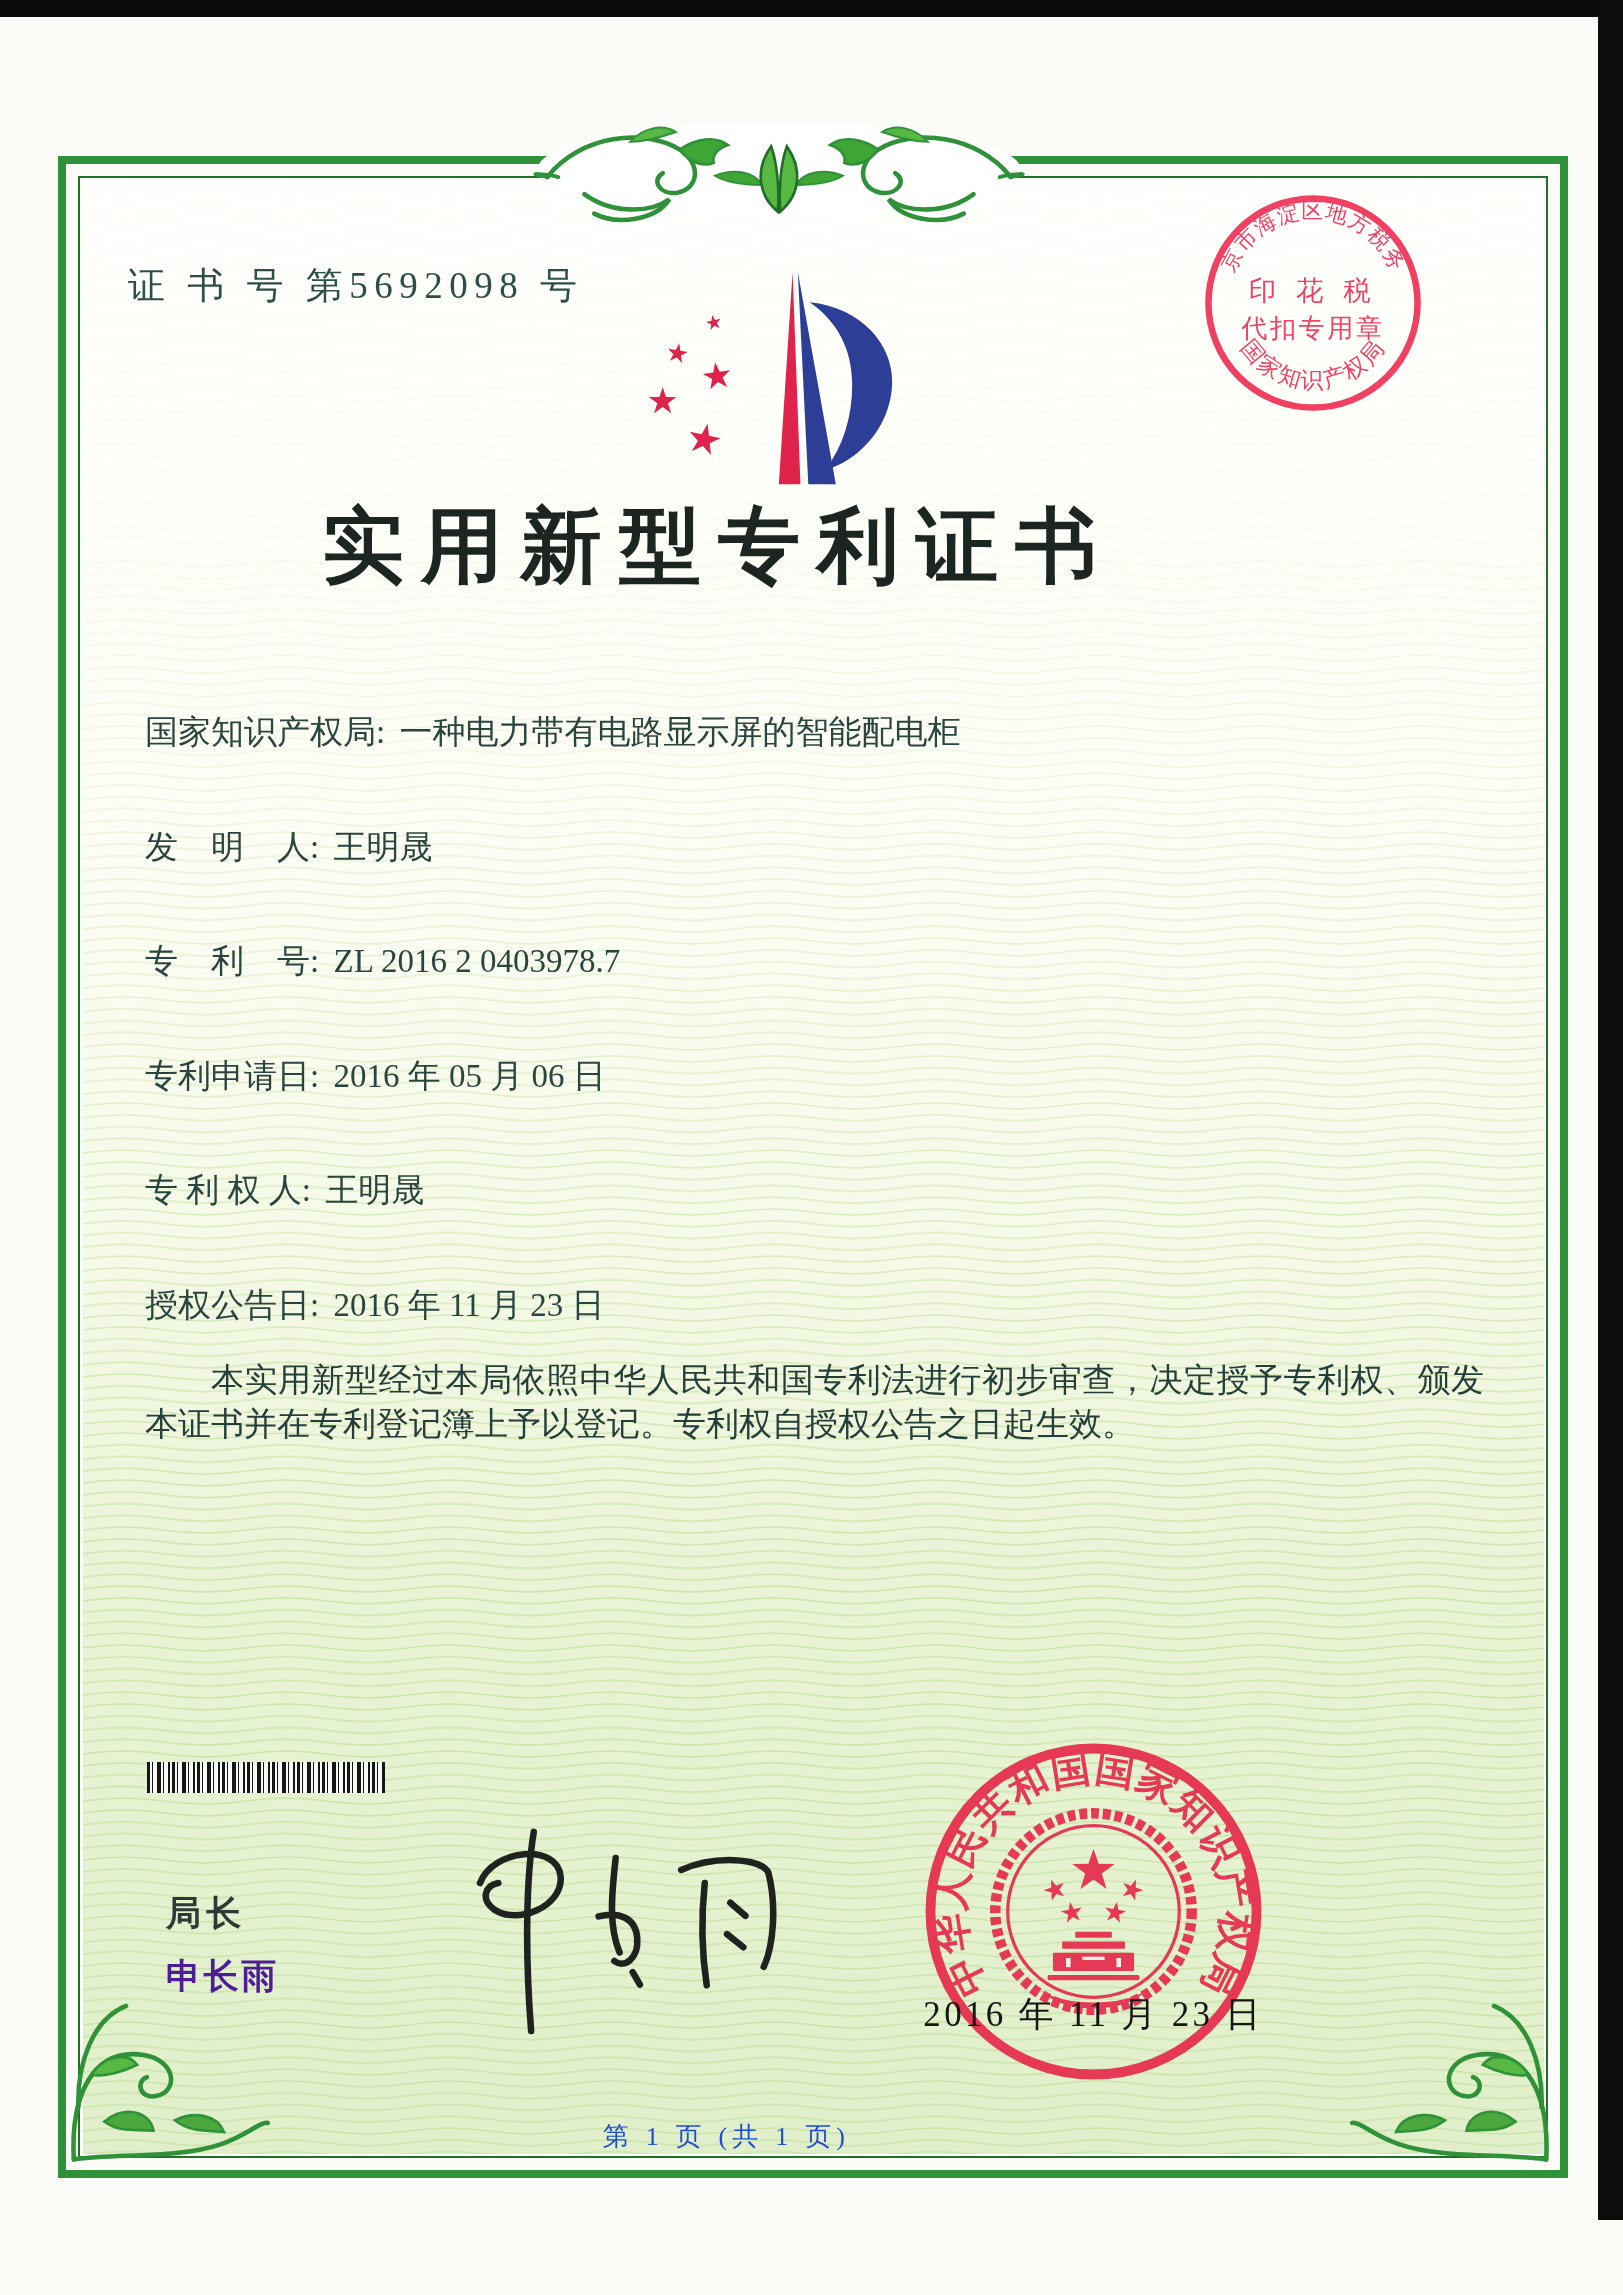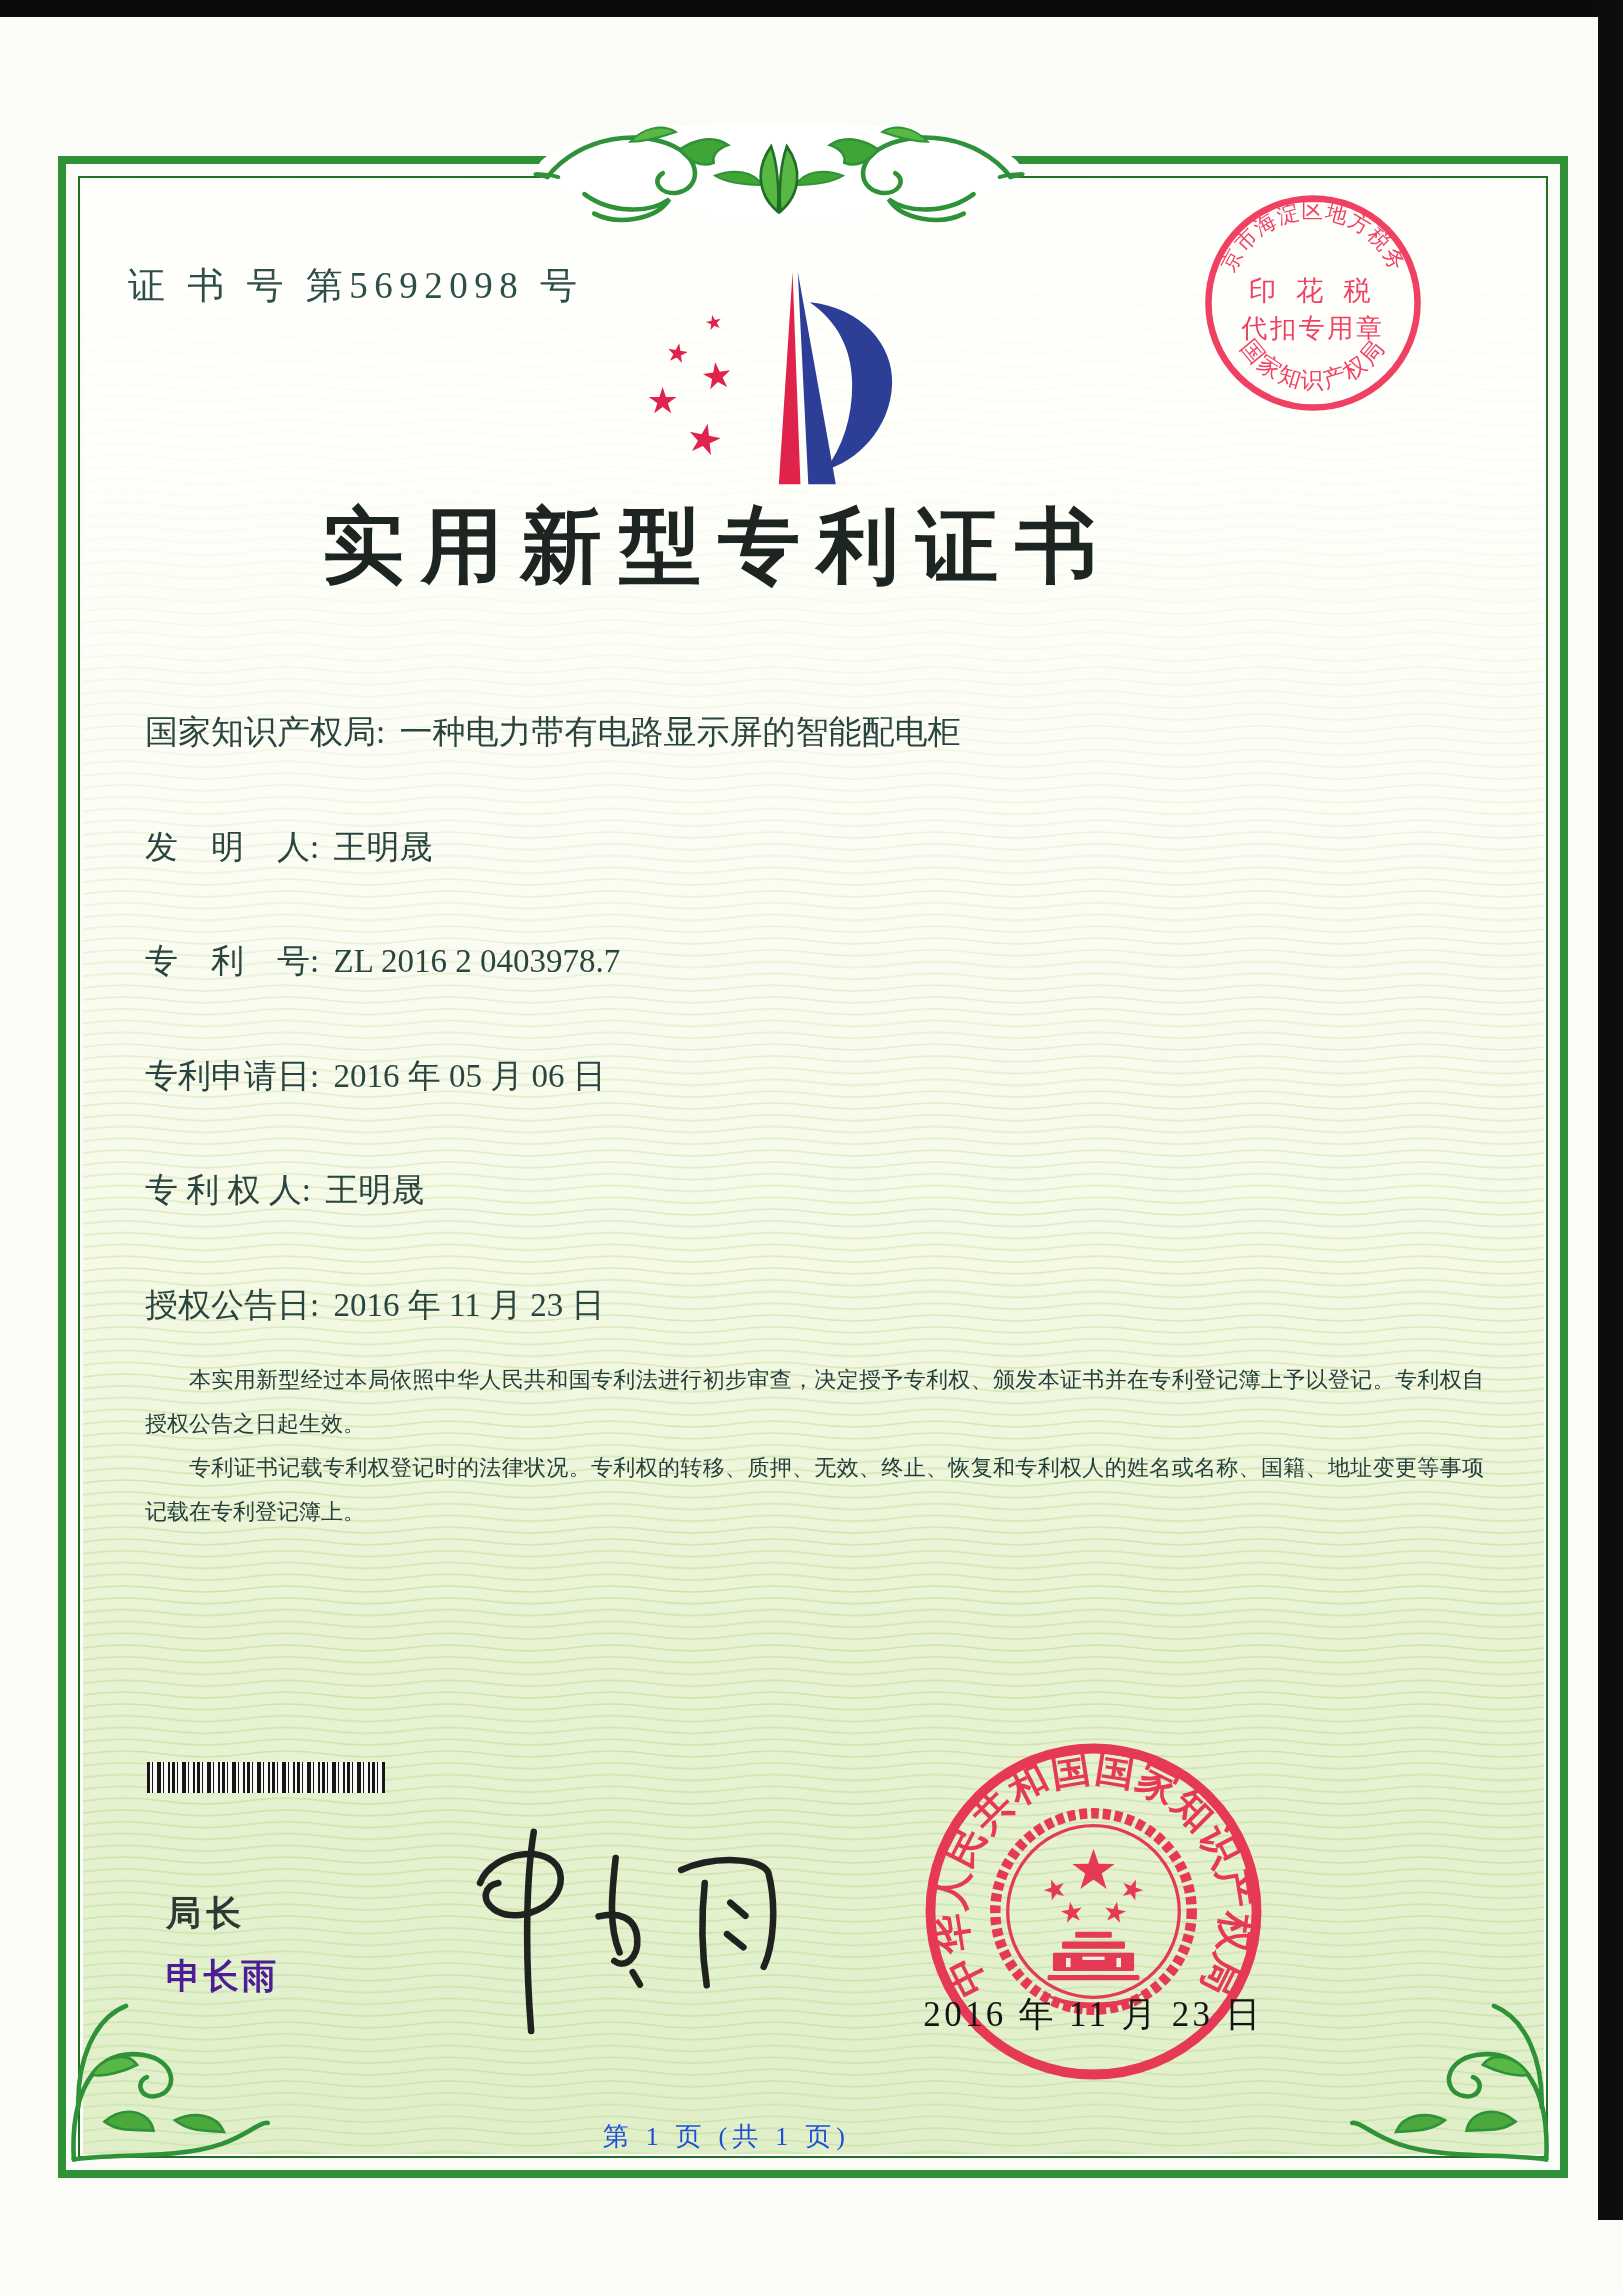--- a/index.html
+++ b/index.html
@@ -21,21 +21,21 @@
   .wave-svg{left:83px;top:181px;z-index:1;}
   .white-fade{left:83px;top:181px;width:1461px;height:1973px;z-index:1;
     background:linear-gradient(180deg,rgba(255,255,253,.96) 0%,rgba(255,255,251,.88) 16%,rgba(255,255,249,.55) 34%,rgba(255,255,246,.22) 55%,rgba(255,255,243,0) 72%);}
   
   .cert-no{left:128px;top:261px;font-size:37px;letter-spacing:6.5px;color:#2e4f49;z-index:10;}
   .title{left:0;width:1436px;top:492px;text-align:center;font-size:82px;font-weight:bold;
     letter-spacing:17px;color:#1d2523;z-index:10;}
   .field-row{left:145px;font-size:33px;color:#2a453f;z-index:10;white-space:nowrap;}
   .field-row .val{margin-left:14.4px;}
   .paras{left:145px;top:1358px;width:1339px;z-index:10;color:#243f39;}
-  .paras p{font-size:22px;line-height:44px;text-indent:2em;text-align:justify;margin:0;}
+  .paras p{font-size:33px;line-height:44px;text-indent:2em;text-align:justify;margin:0;}
   .barcode{left:147px;top:1762px;width:238px;height:31px;z-index:10;
     background:repeating-linear-gradient(90deg,#161616 0 2.6px,#f8f8f4 2.6px 4.6px,#161616 4.6px 5.9px,#f8f8f4 5.9px 9.8px,#161616 9.8px 13.7px,#f8f8f4 13.7px 15.7px,#161616 15.7px 17px,#f8f8f4 17px 21px,#161616 21px 23px,#f8f8f4 23px 25px);}
   .issuer-title{left:166px;top:1890px;font-size:35px;font-weight:bold;color:#2b3a35;z-index:10;
     font-family:"Liberation Sans","DejaVu Sans",sans-serif;letter-spacing:5.2px;}
   .issuer-name{left:166px;top:1953px;font-size:35px;font-weight:bold;color:#4c1d95;z-index:10;
     font-family:"Liberation Sans","DejaVu Sans",sans-serif;letter-spacing:2.6px;}
   .signature{left:406px;top:1820px;z-index:11;}
   .seal{left:920px;top:1738px;z-index:12;opacity:.94;}
   .seal-date{left:920px;top:1991px;width:347px;text-align:center;font-size:35px;letter-spacing:3.3px;
     color:#141414;z-index:13;}
@@ -152,21 +152,20 @@
 </div>
 <div class="abs field-row" style="top:1168px;">
   <span>专 利 权 人:</span><span class="val">王明晟</span>
 </div>
 <div class="abs field-row" style="top:1283px;">
   <span>授权公告日:</span><span class="val">2016 年 11 月 23 日</span>
 </div>
 
 <div class="abs paras">
   <p>本实用新型经过本局依照中华人民共和国专利法进行初步审查，决定授予专利权、颁发本证书并在专利登记簿上予以登记。专利权自授权公告之日起生效。</p>
-  <p>专利证书记载专利权登记时的法律状况。专利权的转移、质押、无效、终止、恢复和专利权人的姓名或名称、国籍、地址变更等事项记载在专利登记簿上。</p>
 </div>
 
 <div class="abs barcode"></div>
 
 <div class="abs issuer-title">局长</div>
 <div class="abs issuer-name">申长雨</div>
 
 <svg class="abs signature" width="380" height="223" viewBox="0 0 580 340">
   <g stroke="#20221f" stroke-width="10" fill="none" stroke-linecap="round" stroke-linejoin="round">
     <path d="M195,18 C184,85 181,195 191,322"></path>

